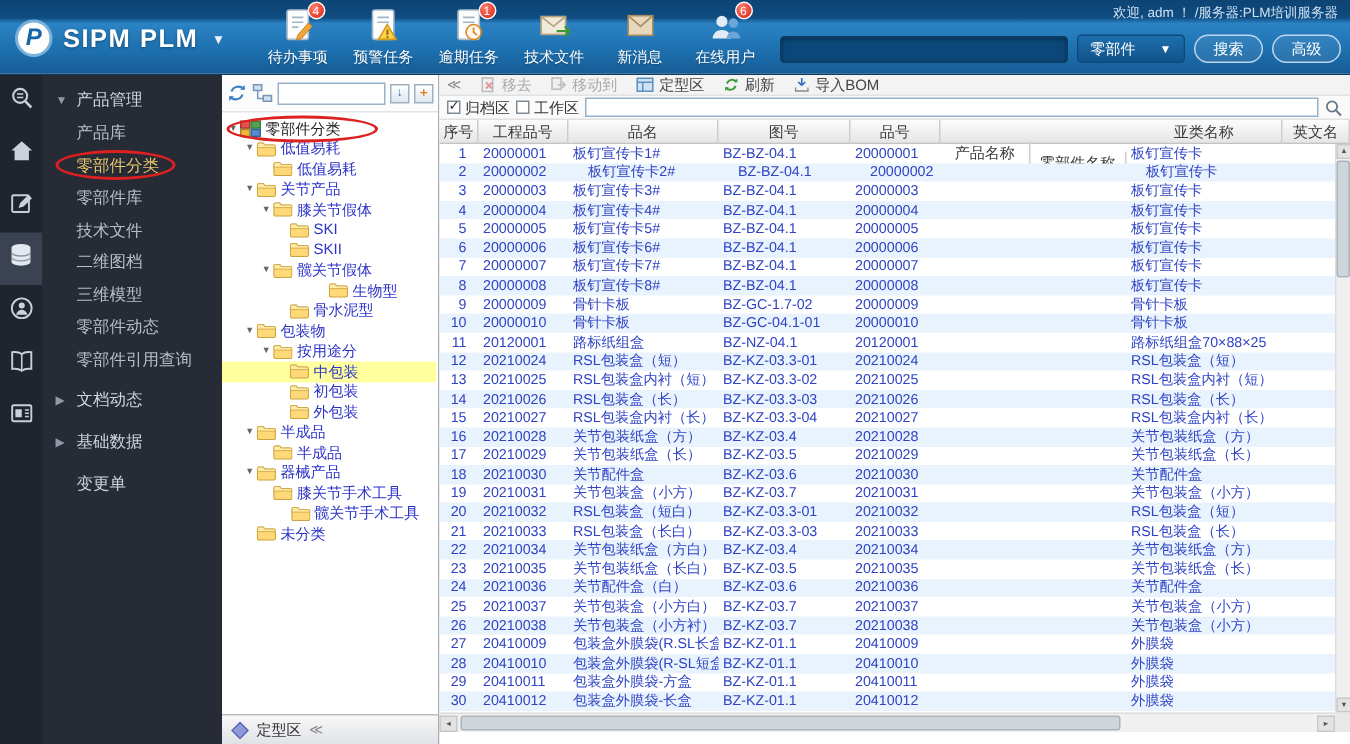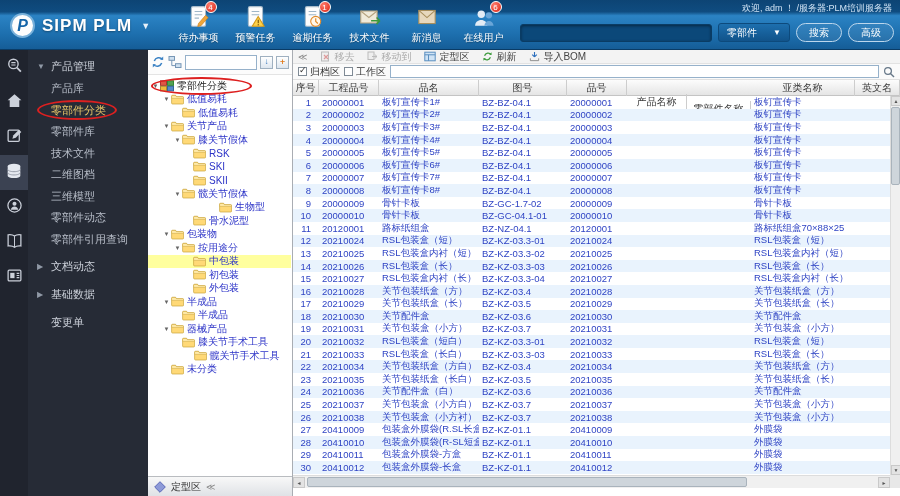--- a/index.html
+++ b/index.html
@@ -321,30 +321,20 @@
       </div>
       <div class="tnode" style="padding-left: 25px;">
         <span class="arr">▼</span>
         <span class="fold">
           <svg width="13" height="11" viewBox="0 0 13 11">
             <path d="M.6 2.3a1 1 0 0 1 1-1h3l1 1.4h6a1 1 0 0 1 1 1v5.3a1 1 0 0 1-1 1H1.6a1 1 0 0 1-1-1z" fill="#ffd977" stroke="#c9a33b" stroke-width=".7"></path>
             <path d="M.6 4.4h12V3.6a.9.9 0 0 0-.9-.9H5.4l-1-1.3H1.5a.9.9 0 0 0-.9.9z" fill="#ffeaa9" stroke="#c9a33b" stroke-width=".5"></path>
           </svg>
         </span>
         <span>膝关节假体</span>
-      </div>
-      <div class="tnode" style="padding-left: 36px;">
-        <span class="arr"></span>
-        <span class="fold">
-          <svg width="13" height="11" viewBox="0 0 13 11">
-            <path d="M.6 2.3a1 1 0 0 1 1-1h3l1 1.4h6a1 1 0 0 1 1 1v5.3a1 1 0 0 1-1 1H1.6a1 1 0 0 1-1-1z" fill="#ffd977" stroke="#c9a33b" stroke-width=".7"></path>
-            <path d="M.6 4.4h12V3.6a.9.9 0 0 0-.9-.9H5.4l-1-1.3H1.5a.9.9 0 0 0-.9.9z" fill="#ffeaa9" stroke="#c9a33b" stroke-width=".5"></path>
-          </svg>
-        </span>
-        <span>RSK</span>
       </div>
       <div class="tnode" style="padding-left: 36px;">
         <span class="arr"></span>
         <span class="fold">
           <svg width="13" height="11" viewBox="0 0 13 11">
             <path d="M.6 2.3a1 1 0 0 1 1-1h3l1 1.4h6a1 1 0 0 1 1 1v5.3a1 1 0 0 1-1 1H1.6a1 1 0 0 1-1-1z" fill="#ffd977" stroke="#c9a33b" stroke-width=".7"></path>
             <path d="M.6 4.4h12V3.6a.9.9 0 0 0-.9-.9H5.4l-1-1.3H1.5a.9.9 0 0 0-.9.9z" fill="#ffeaa9" stroke="#c9a33b" stroke-width=".5"></path>
           </svg>
         </span>
         <span>SKI</span>
@@ -584,21 +574,21 @@
         <div class="td" style="width: 88px;">BZ-BZ-04.1</div>
         <div class="td" style="width: 60px;">20000001</div>
         <div class="td" style="width: 60px;"></div>
         <div class="td" style="width: 64px;"></div>
         <div class="td" style="width: 104px;">板钉宣传卡</div>
         <div class="td" style="width: 45px;"></div>
       </div>
       <div class="trow">
         <div class="td num" style="width: 26px;">2</div>
         <div class="td" style="width: 60px;">20000002</div>
-        <div class="td" style="width: 100px;">板钉宣传卡2#</div>
+        <div class="td" style="width: 100px; margin-left: 10px;">板钉宣传卡2#</div>
         <div class="td" style="width: 88px;">BZ-BZ-04.1</div>
         <div class="td" style="width: 60px;">20000002</div>
         <div class="td" style="width: 60px;"></div>
         <div class="td" style="width: 64px;"></div>
         <div class="td" style="width: 104px;">板钉宣传卡</div>
         <div class="td" style="width: 45px;"></div>
       </div>
       <div class="trow">
         <div class="td num" style="width: 26px;">3</div>
         <div class="td" style="width: 60px;">20000003</div>

